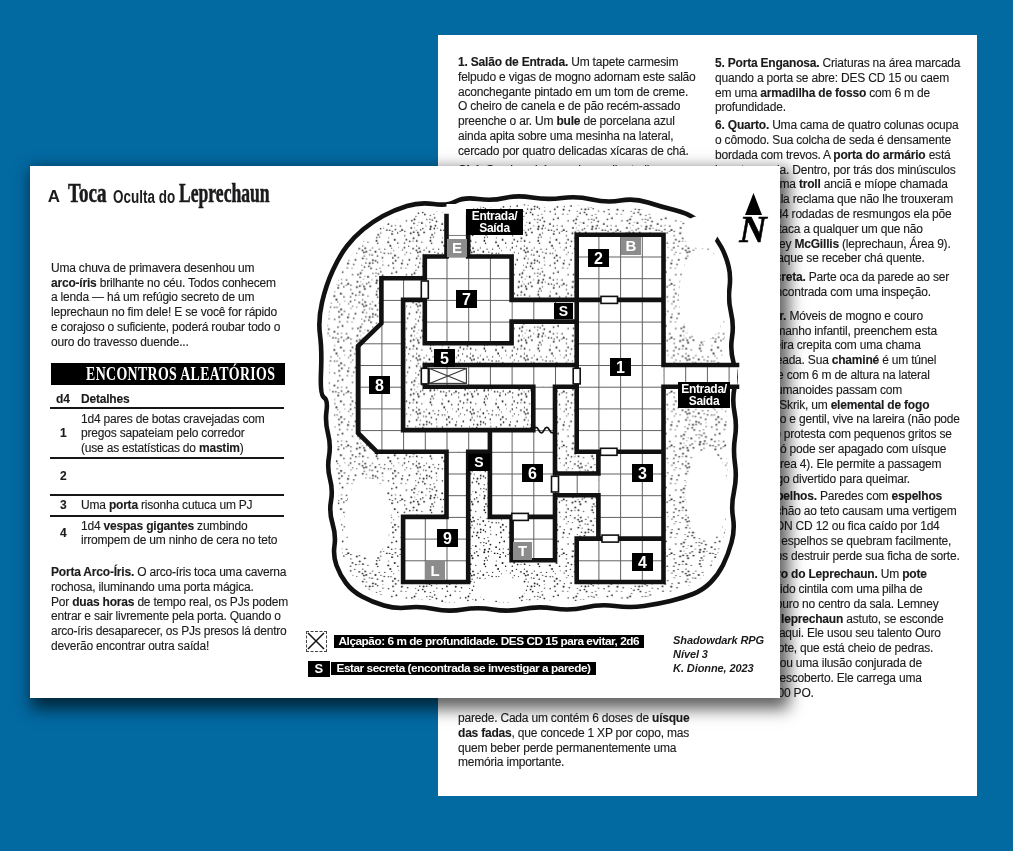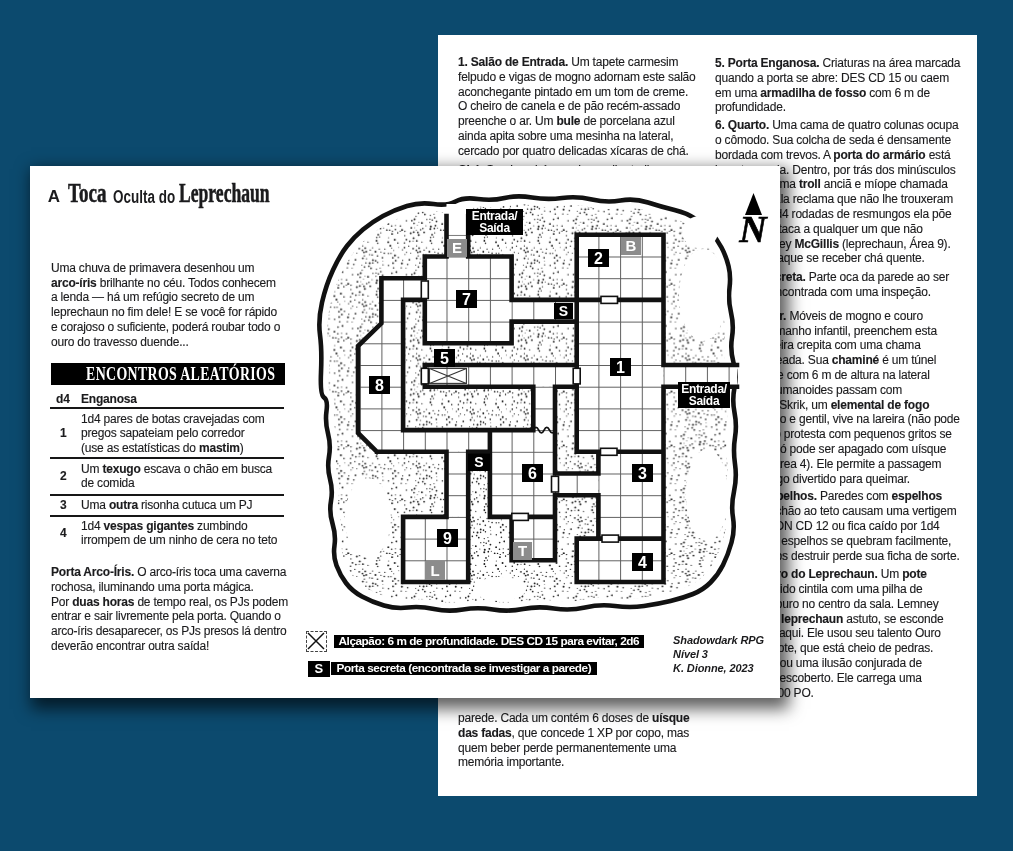--- a/index.html
+++ b/index.html
@@ -1,15 +1,15 @@
 <!DOCTYPE html>
 <html><head><meta charset="utf-8">
 <style>
 html,body{margin:0;padding:0;background:#000;}
-#stage{position:relative;width:1013px;height:851px;background:#0c4a6e;overflow:hidden;
+#stage{position:relative;width:1013px;height:851px;background:#0369a1;overflow:hidden;
   font-family:"Liberation Sans",sans-serif;color:#1b1b1d;}
 .pg{position:absolute;background:#fff;}
 p{margin:0;}
 b{font-weight:bold;}
 .bd{font-size:12px;line-height:14.8px;letter-spacing:-0.2px;white-space:nowrap;-webkit-text-stroke:0.12px #1b1b1d;}
 #back{left:438px;top:35px;width:539px;height:761px;}
 #front{left:30px;top:166px;width:750px;height:532px;box-shadow:5px 7px 15px 4px rgba(0,0,0,0.62);}
 .abs{position:absolute;}
 .bar{background:#000;color:#fff;font-weight:bold;white-space:nowrap;text-align:center;}
 .rule{border-top:2px solid #161616;}
@@ -91,29 +91,28 @@
 <b>arco-íris</b> brilhante no céu. Todos conhecem<br>
 a lenda — há um refúgio secreto de um<br>
 leprechaun no fim dele! E se você for rápido<br>
 e corajoso o suficiente, poderá roubar todo o<br>
 ouro do travesso duende...
   </div>
   <div class="abs bar" style="left:21px;top:197px;width:234px;height:22px;">
     <span style="display:inline-block;transform:scaleX(0.73);transform-origin:center;font-family:'Liberation Serif',serif;font-size:19px;line-height:22px;font-weight:bold;letter-spacing:0.5px;">ENCONTROS ALEATÓRIOS</span>
   </div>
   <b class="abs bd" style="left:26px;top:225.7px;">d4</b>
-      <b class="abs bd" style="left:51px;top:225.7px;">Enganosa</b>
+      <b class="abs bd" style="left:51px;top:225.7px;">Detalhes</b>
   <div class="abs rule" style="left:20px;top:240.5px;width:234px;"></div>
   <div class="abs bd" style="left:51px;top:245.7px;line-height:14.6px;">1d4 pares de botas cravejadas com<br>pregos sapateiam pelo corredor<br>(use as estatísticas do <b>mastim</b>)</div>
   <b class="abs bd" style="left:30px;top:260.3px;">1</b>
   <div class="abs rule" style="left:20px;top:291px;width:234px;"></div>
-  <div class="abs bd" style="left:51px;top:295.7px;line-height:14.6px;">Um <b>texugo</b> escava o chão em busca<br>de comida</div>
   <b class="abs bd" style="left:30px;top:303px;">2</b>
   <div class="abs rule" style="left:20px;top:327.7px;width:234px;"></div>
-  <div class="abs bd" style="left:51px;top:332px;">Uma <b>outra</b> risonha cutuca um PJ</div>
+  <div class="abs bd" style="left:51px;top:332px;">Uma <b>porta</b> risonha cutuca um PJ</div>
   <b class="abs bd" style="left:30px;top:332px;">3</b>
   <div class="abs rule" style="left:20px;top:348.5px;width:234px;"></div>
   <div class="abs bd" style="left:51px;top:352.7px;line-height:14.6px;">1d4 <b>vespas gigantes</b> zumbindo<br>irrompem de um ninho de cera no teto</div>
   <b class="abs bd" style="left:30px;top:360px;">4</b>
   <div class="abs bd" style="left:21px;top:399px;">
     <b>Porta Arco-Íris.</b> O arco-íris toca uma caverna<br>
 rochosa, iluminando uma porta mágica.<br>
 Por <b>duas horas</b> de tempo real, os PJs podem<br>
 entrar e sair livremente pela porta. Quando o<br>
 arco-íris desaparecer, os PJs presos lá dentro<br>
@@ -326,16 +325,16 @@
         <polygon points="753.5,193 745,215 762,215" fill="#000"></polygon>
         <text x="753" y="241.5" fill="#000" font-family="Liberation Serif, serif" font-size="38" font-weight="bold" font-style="italic" stroke="#000" stroke-width="0.6" text-anchor="middle">N</text>
       </svg>
   <div class="abs" style="left:276px;top:465px;width:21px;height:21px;border:1.5px dashed #444;box-sizing:border-box;background:#fff;">
     <svg width="18" height="18" style="display:block">
           <path d="M1,1 L17,17 M1,17 L17,1" stroke="#111" stroke-width="1.5"></path>
         </svg>
   </div>
   <div class="abs bar" style="left:303.5px;top:468.5px;height:13.5px;line-height:13.5px;font-size:11.8px;letter-spacing:-0.45px;padding:0 5px;">Alçapão: 6 m de profundidade. DES CD 15 para evitar, 2d6</div>
   <div class="abs bar" style="left:277.5px;top:494.5px;width:22.5px;height:16.5px;line-height:16.5px;font-size:13px;text-align:center;">S</div>
-  <div class="abs bar" style="left:301px;top:496px;height:13px;line-height:13px;font-size:11.8px;letter-spacing:-0.45px;padding:0 5.5px;">Porta secreta (encontrada se investigar a parede)</div>
+  <div class="abs bar" style="left:301px;top:496px;height:13px;line-height:13px;font-size:11.8px;letter-spacing:-0.45px;padding:0 5.5px;">Estar secreta (encontrada se investigar a parede)</div>
   <div class="abs" style="right:16px;top:468.1px;text-align:left;font-weight:bold;font-style:italic;font-size:11px;line-height:13.8px;letter-spacing:-0.1px;">Shadowdark RPG<br>Nível 3<br>K. Dionne, 2023</div>
 </div>
 
 </div>
 </body></html>

